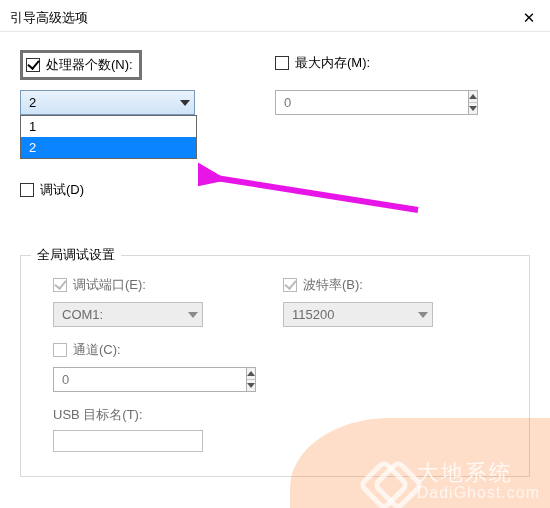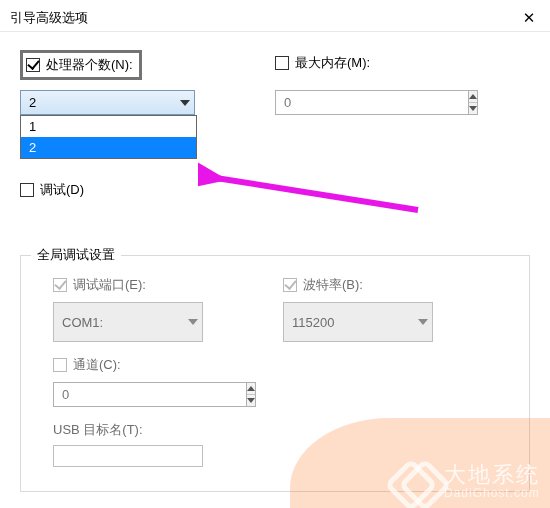--- a/index.html
+++ b/index.html
@@ -85,21 +85,21 @@
   .groupbox {
     border: 1px solid #d9d9d9; margin-top: 48px; padding: 20px 16px 10px 32px;
     position: relative;
   }
   .groupbox .legend {
     position: absolute; top: -10px; left: 10px; background: #fff;
     padding: 0 6px; font-size: 13px;
   }
   .field-block { margin-bottom: 14px; }
   .dcombo {
-    width: 150px; height: 40px; border: 1px solid #bfbfbf;
+    width: 150px; height: 25px; border: 1px solid #bfbfbf;
     background: #ededed; display: flex; align-items: center;
     justify-content: space-between; padding: 0 4px 0 8px;
     color: #6d6d6d; font-size: 13px;
   }
   .dcombo .chev {
     width: 0; height: 0; border-left: 5px solid transparent;
     border-right: 5px solid transparent; border-top: 6px solid #8a8a8a;
   }
   .usb-input {
     width: 150px; height: 22px; border: 1px solid #bfbfbf;
@@ -118,21 +118,21 @@
     width: 40px; height: 40px; position: relative;
   }
   .watermark .logo::before, .watermark .logo::after {
     content:""; position:absolute; width:28px; height:28px;
     border:5px solid rgba(255,255,255,0.7); border-radius:8px;
     transform: rotate(45deg);
   }
   .watermark .logo::before { left:-4px; top:4px; }
   .watermark .logo::after  { left:10px; top:4px; }
   .wm-text .cn { font-size: 22px; letter-spacing: 2px; line-height:1; color:rgba(255,255,255,0.8);}
-  .wm-text .en { font-size: 12px; letter-spacing: 1px; color:rgba(255,255,255,0.7);}
+  .wm-text .en { font-size: 16px; letter-spacing: 1px; color:rgba(255,255,255,0.7);}
   .wm-bg {
     position:absolute; right:0; bottom:0; width:260px; height:90px;
     background: rgba(255,136,60,0.28);
     border-top-left-radius: 100px 70px;
     pointer-events:none;
   }
 </style>
 </head>
 <body>
 

